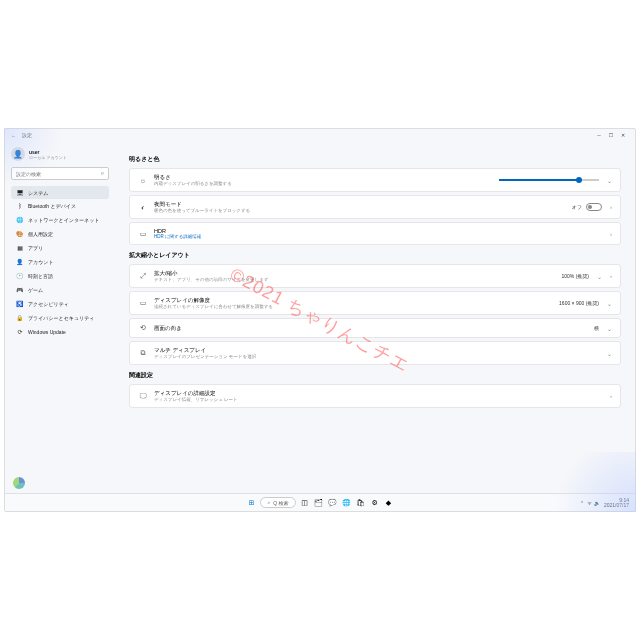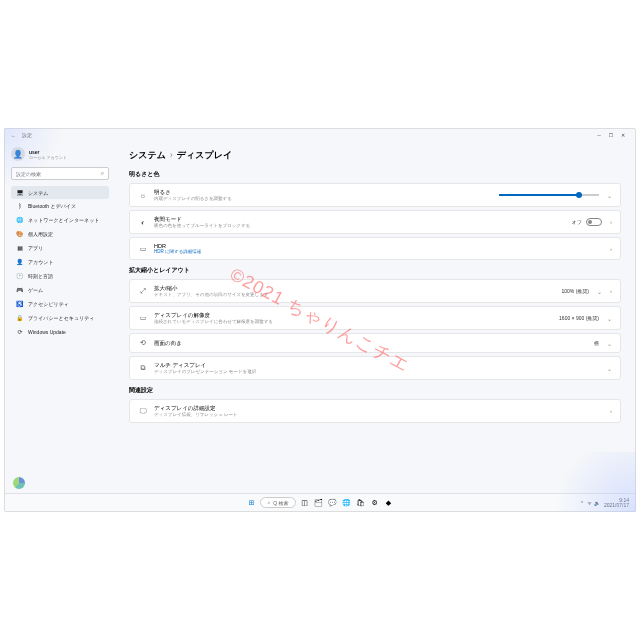--- a/index.html
+++ b/index.html
@@ -117,23 +117,20 @@
             <span>プライバシーとセキュリティ</span>
           </div>
         <div class="navitem">
             <span class="ic">⟳</span>
             <span>Windows Update</span>
           </div>
       </nav>
     </aside>
 
     <main class="main">
-      <div class="breadcrumb">
-        <span>システム</span><span class="bc-sep">›</span><span>ディスプレイ</span>
-      </div>
 
       <div class="section-title">明るさと色</div>
       <div class="card">
         <span class="cic">☼</span>
         <div class="ctext">
             <div class="ctitle">明るさ</div>
             <div class="cdesc">内蔵ディスプレイの明るさを調整する</div>
           </div>
         <div class="ctrl">
             <div class="slider">

